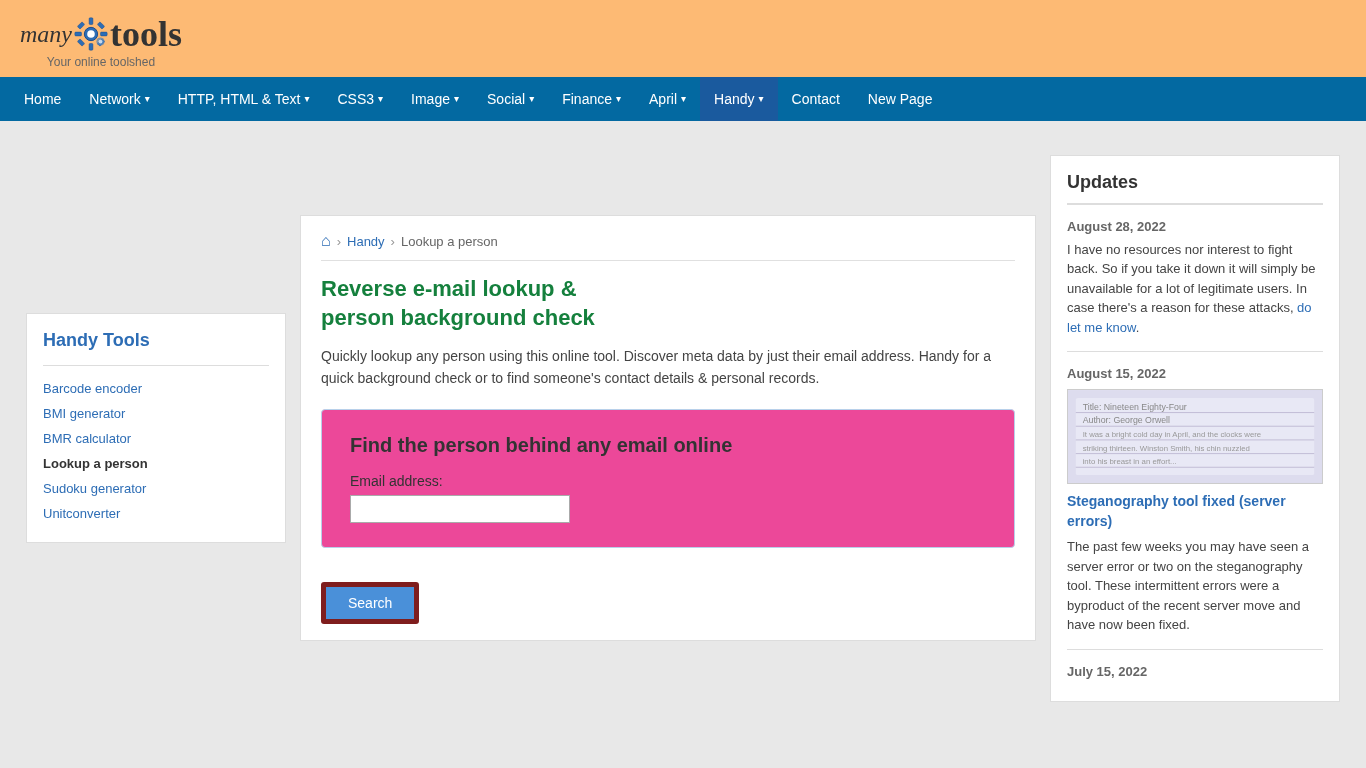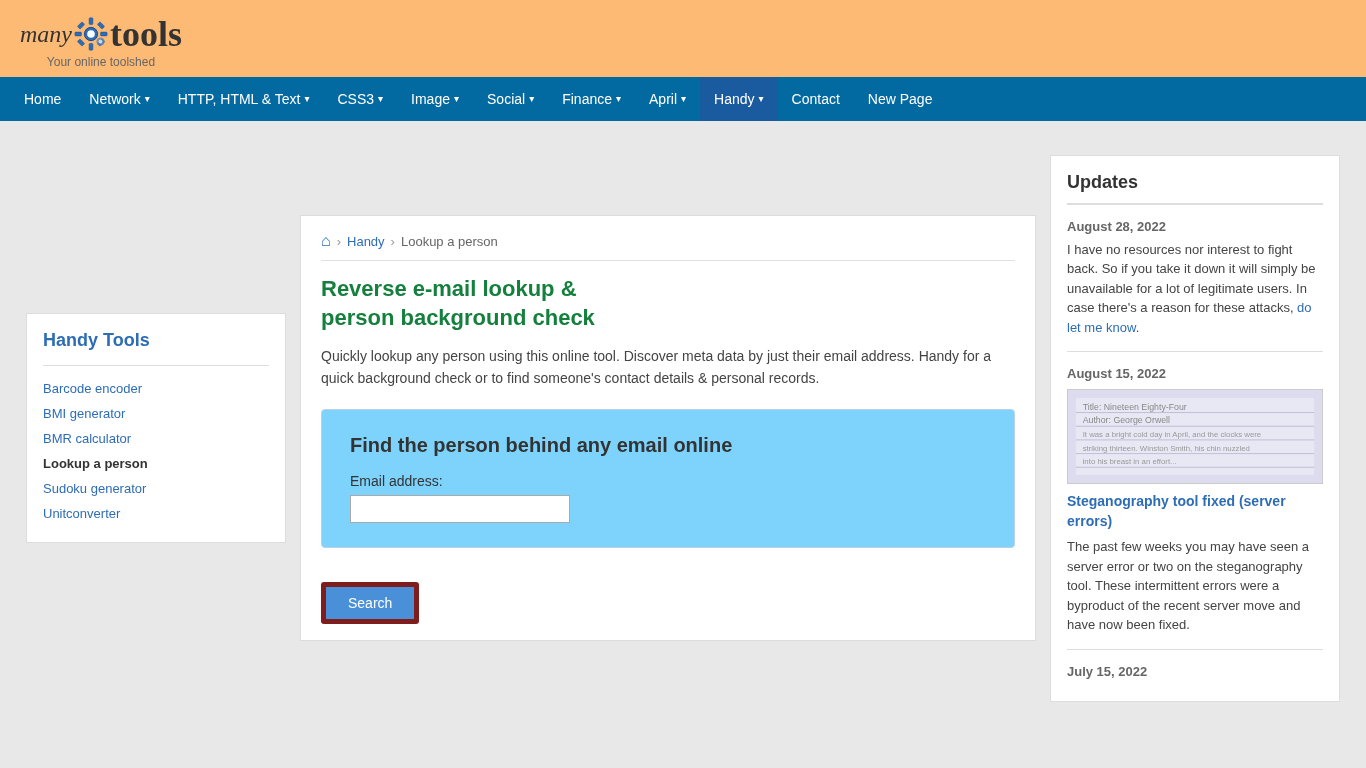--- a/index.html
+++ b/index.html
@@ -161,21 +161,21 @@
 
     .page-description {
       color: #444;
       font-size: 14px;
       line-height: 1.6;
       margin-bottom: 20px;
     }
 
     
     .tool-box {
-      background: #7dd3fc;
+      background: #ec4899;
       border: 1px solid #b8d0ea;
       border-radius: 4px;
       padding: 24px 28px;
       margin-bottom: 20px;
     }
     .tool-box-title {
       font-size: 20px;
       font-weight: bold;
       color: #333;
       margin-bottom: 16px;

